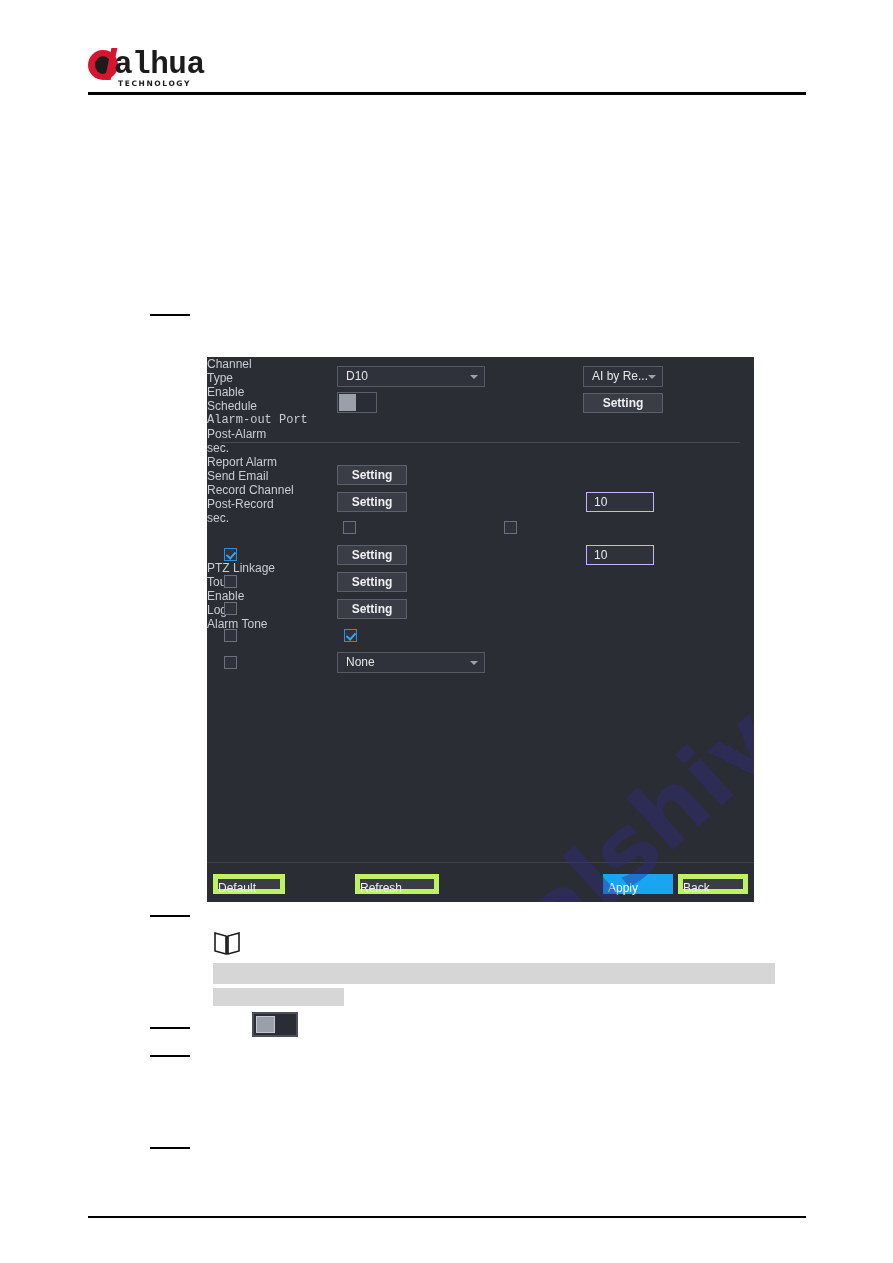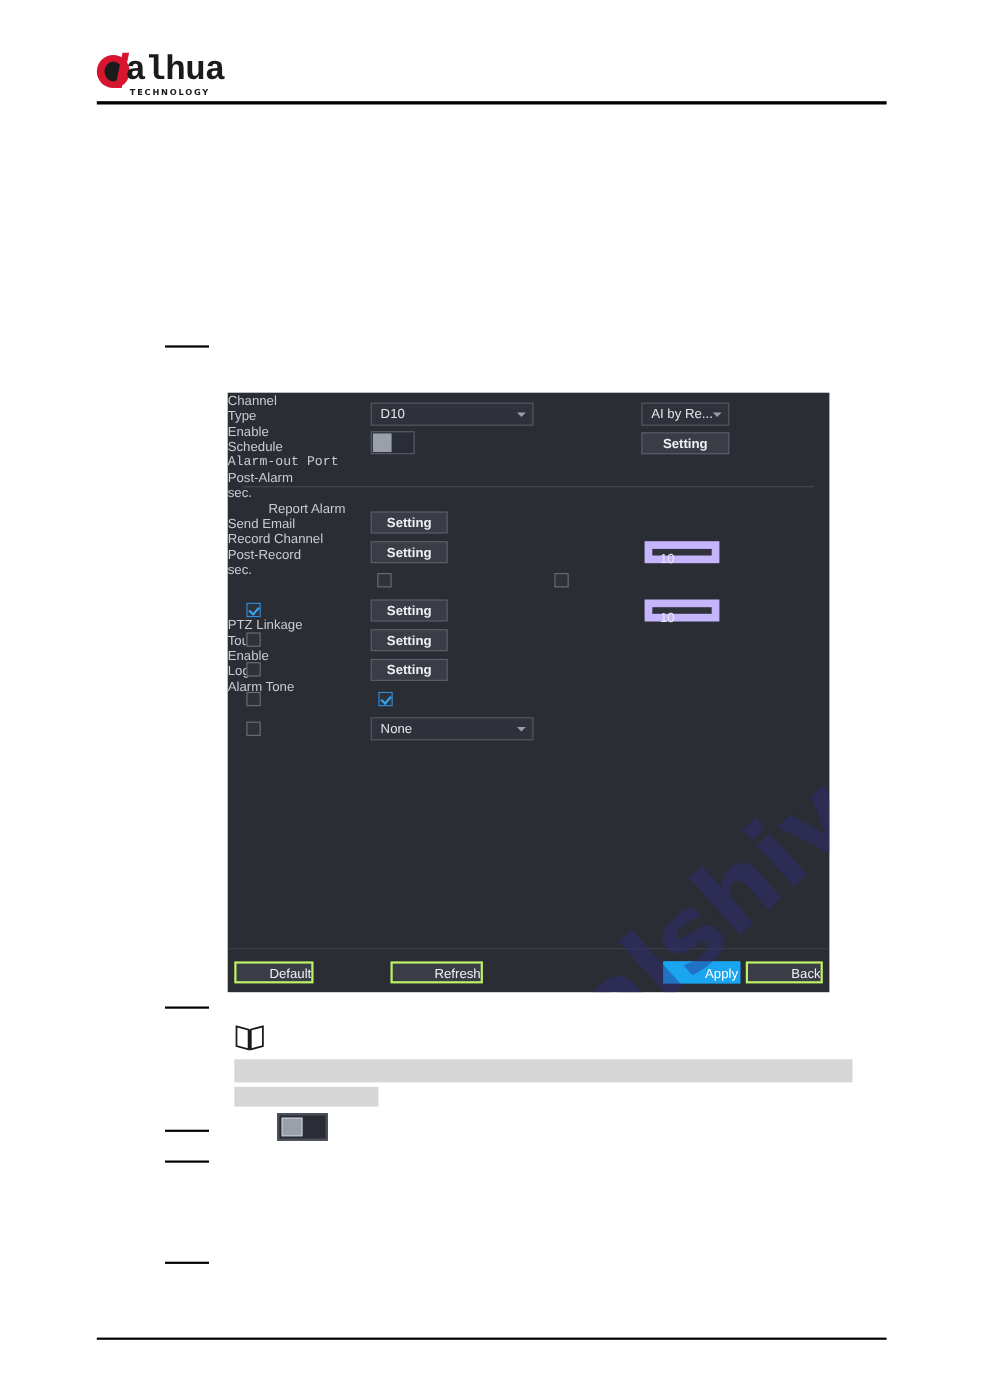--- a/index.html
+++ b/index.html
@@ -150,21 +150,21 @@
     width: 0; height: 0;
     border-left: 4px solid transparent;
     border-right: 4px solid transparent;
     border-top: 4px solid #9ba0aa;
   }
 
   
   .textinput {
     position: absolute;
     background: #2f323a;
-    border: 7px solid #c4b5fd;
+    border: 1px solid #c4b5fd;
     box-sizing: border-box;
     height: 20px;
     line-height: 18px;
     padding-left: 7px;
     color: #e8eaee;
     font-size: 12px;
   }
 
   
   .btn {
@@ -229,23 +229,23 @@
     left: 0; bottom: 0;
     width: 547px; height: 40px;
     border-top: 1px solid #3d4049;
     box-sizing: border-box;
   }
   .btn-foot {
     position: absolute;
     top: 11px;
     height: 20px;
     line-height: 18px;
-    text-align: right;
+    text-align: left;
     background: #3a3d46;
-    border: 2px solid #bef264;
+    border: 5px solid #bef264;
     box-sizing: border-box;
     color: #eef0f3;
     font-size: 12px;
   }
   .btn-foot.primary {
     background: #19a5f0;
     border-color: #19a5f0;
     color: #ffffff;
   }
 
@@ -302,21 +302,21 @@
   <div class="label" style="left:14px; top:111px;">Schedule</div>
   <div class="btn" style="left:130px; top:108px; width:70px;">Setting</div>
 
   <div class="label" style="left:14px; top:138px;font-family:Liberation Mono, monospace;">Alarm-out Port</div>
   <div class="btn" style="left:130px; top:135px; width:70px;">Setting</div>
   <div class="label" style="left:291px; top:138px;">Post-Alarm</div>
   <div class="textinput" style="left:379px; top:135px; width:68px;">10</div>
   <div class="label" style="left:453px; top:138px;">sec.</div>
 
   <div class="cb" style="left:136px; top:164px;"></div>
-  <div class="label" style="left:155px; top:164px;padding-left:37px;">Report Alarm</div>
+  <div class="label" style="left:155px; top:164px;">Report Alarm</div>
   <div class="cb" style="left:297px; top:164px;"></div>
   <div class="label" style="left:316px; top:164px;">Send Email</div>
 
   <div class="cb checked" style="left:17px; top:191px;"></div>
   <div class="label" style="left:36px; top:191px;">Record Channel</div>
   <div class="btn" style="left:130px; top:188px; width:70px;">Setting</div>
   <div class="label" style="left:291px; top:191px;">Post-Record</div>
   <div class="textinput" style="left:379px; top:188px; width:68px;">10</div>
   <div class="label" style="left:453px; top:191px;">sec.</div>
 

